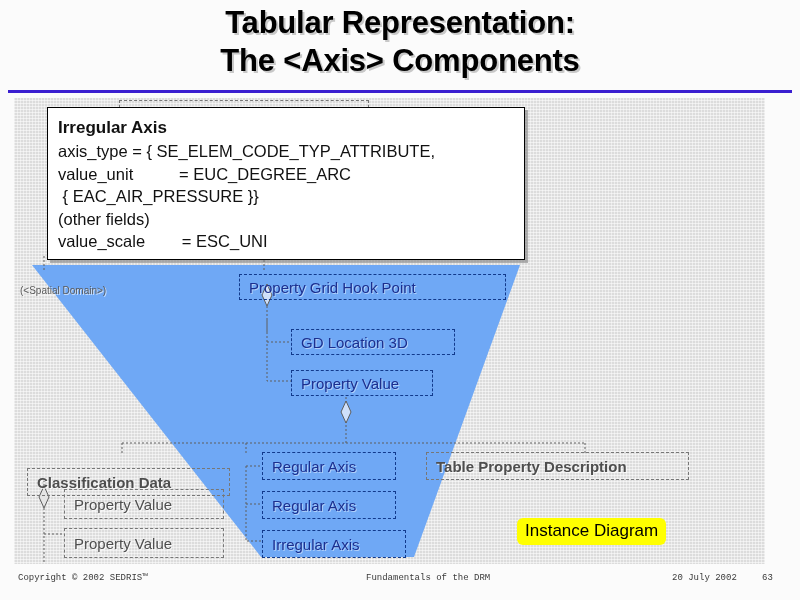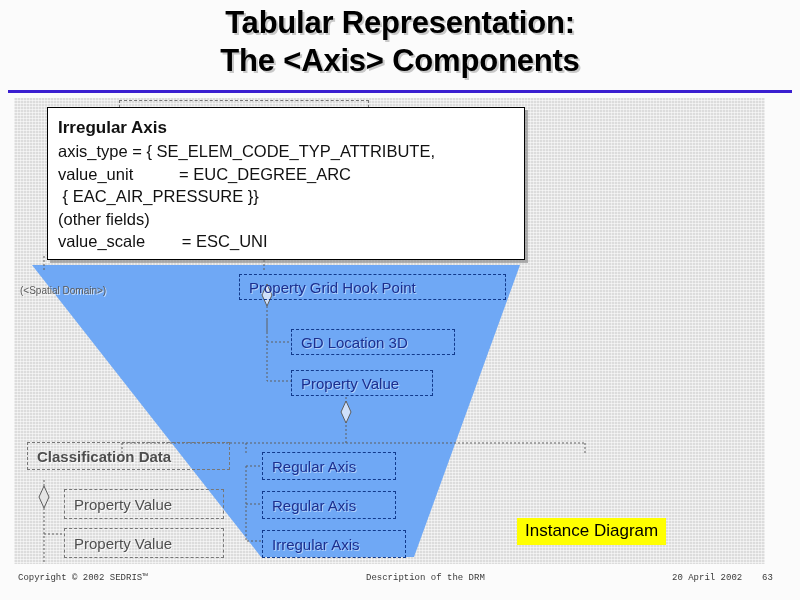--- a/index.html
+++ b/index.html
@@ -119,20 +119,21 @@
 
   
   #instance-diagram {
     position: absolute;
     left: 503px; top: 420px;
     background: #ffff00;
     color: #000;
     font-size: 17px;
     padding: 3px 8px 4px 8px;
     white-space: nowrap;
+    border-radius: 6px;
   }
 
   
   .footer {
     position: absolute;
     top: 573px;
     font-size: 9px;
     color: #3a3a3a;
     white-space: nowrap;
     font-family: Liberation Mono, monospace;
@@ -194,44 +195,45 @@
     <div class="dbox" style="left:105px; top:2px; width:250px; height:22px;"></div>
 
     <div class="plain-label" style="left:6px; top:187px;">(&lt;Spatial Domain&gt;)</div>
 
     <div class="dbox blue" style="left:225px; top:176px; width:267px; height:26px;">Property Grid Hook Point</div>
 
     <div class="dbox blue" style="left:277px; top:231px; width:164px; height:26px;">GD Location 3D</div>
 
     <div class="dbox blue" style="left:277px; top:272px; width:142px; height:26px;">Property Value</div>
 
-    <div class="dbox bold" style="left:13px; top:344px; width:203px; height:28px;">Classification Data</div>
+    <div class="dbox bold" style="left:13px; top:370px; width:203px; height:28px;">Classification Data</div>
 
     <div class="dbox" style="left:50px; top:391px; width:160px; height:30px;">Property Value</div>
 
     <div class="dbox" style="left:50px; top:430px; width:160px; height:30px;">Property Value</div>
 
     <div class="dbox blue" style="left:248px; top:354px; width:134px; height:28px;">Regular Axis</div>
 
     <div class="dbox blue" style="left:248px; top:393px; width:134px; height:28px;">Regular Axis</div>
 
     <div class="dbox blue" style="left:248px; top:432px; width:144px; height:28px;">Irregular Axis</div>
 
+    <div class="dbox bold" style="left:412px; top:354px; width:263px; height:28px;">Table Property Description</div>
 
     <div id="instance-diagram">Instance Diagram</div>
 
     <div id="callout" style="left:33px; top:9px;">
       <div class="ctitle">Irregular Axis</div>
       <div class="crow">axis_type = { SE_ELEM_CODE_TYP_ATTRIBUTE,</div>
       <div class="crow">value_unit          = EUC_DEGREE_ARC</div>
       <div class="crow"> { EAC_AIR_PRESSURE }}</div>
       <div class="crow">(other fields)</div>
       <div class="crow">value_scale        = ESC_UNI</div>
     </div>
 
   </div>
 
   <div class="footer" id="footer-left">Copyright © 2002 SEDRIS™</div>
-  <div class="footer" id="footer-mid">Description of the DRM</div>
-  <div class="footer" id="footer-date">20 April 2002</div>
+  <div class="footer" id="footer-mid">Fundamentals of the DRM</div>
+  <div class="footer" id="footer-date">20 July 2002</div>
   <div class="footer" id="footer-page">63</div>
 
 </div>
 
 </body></html>

